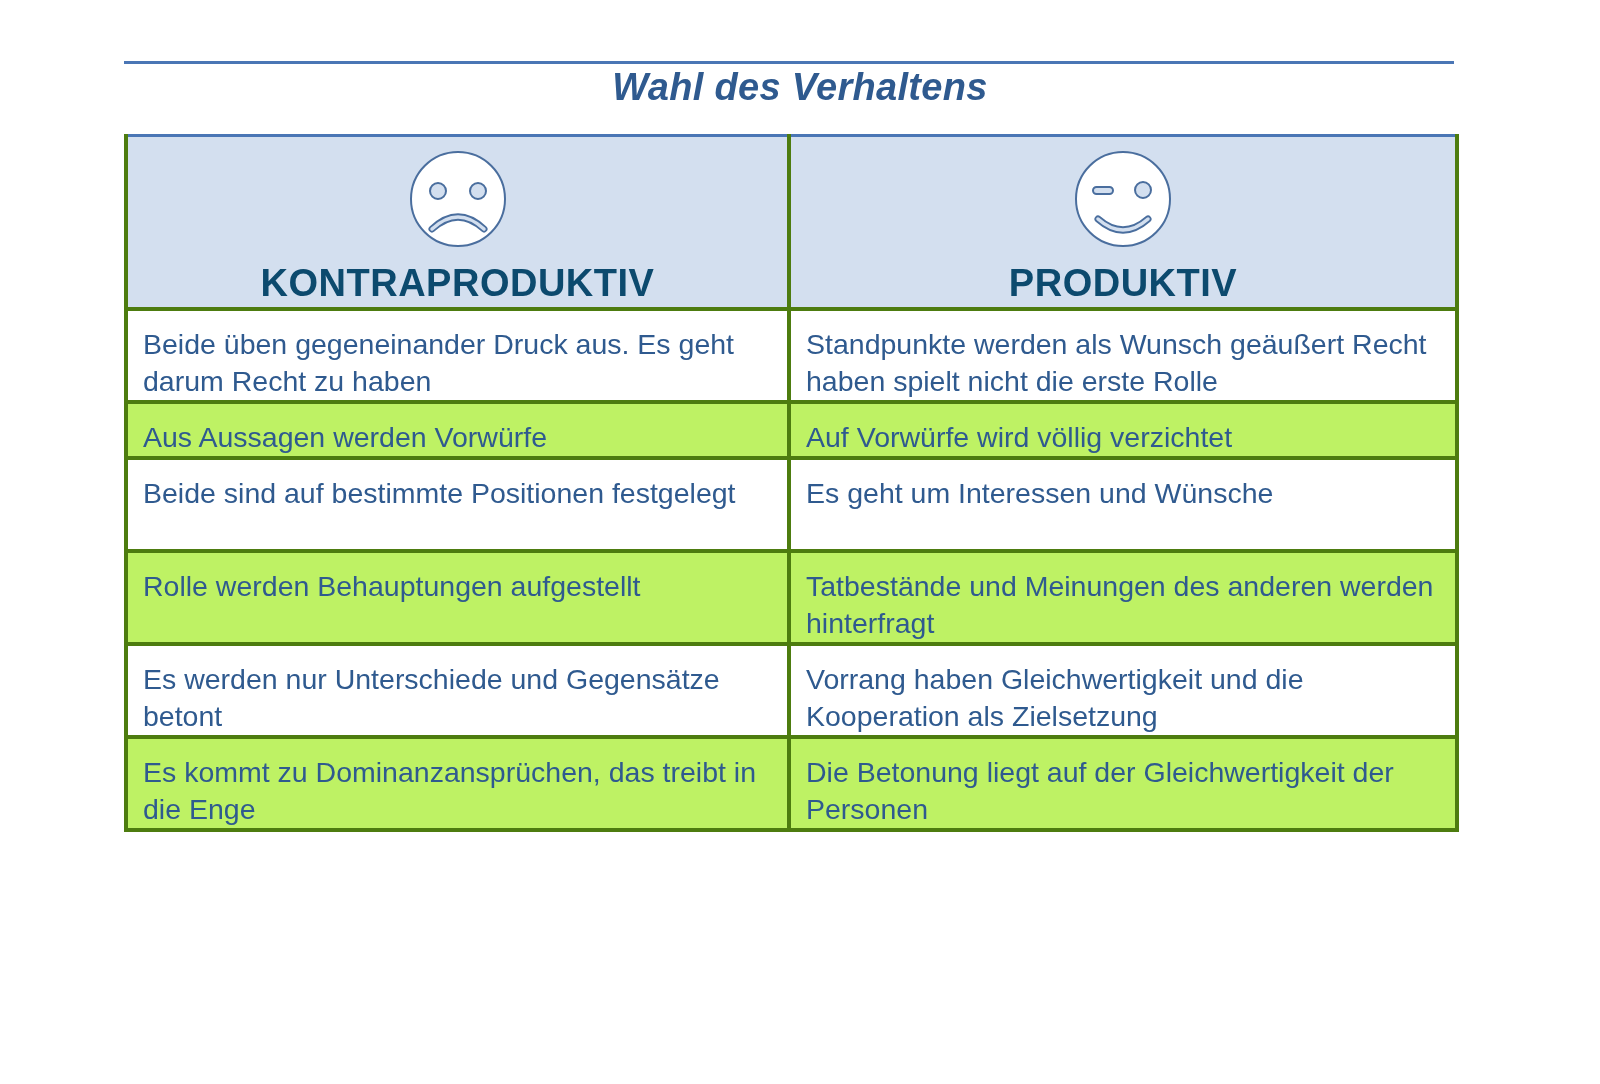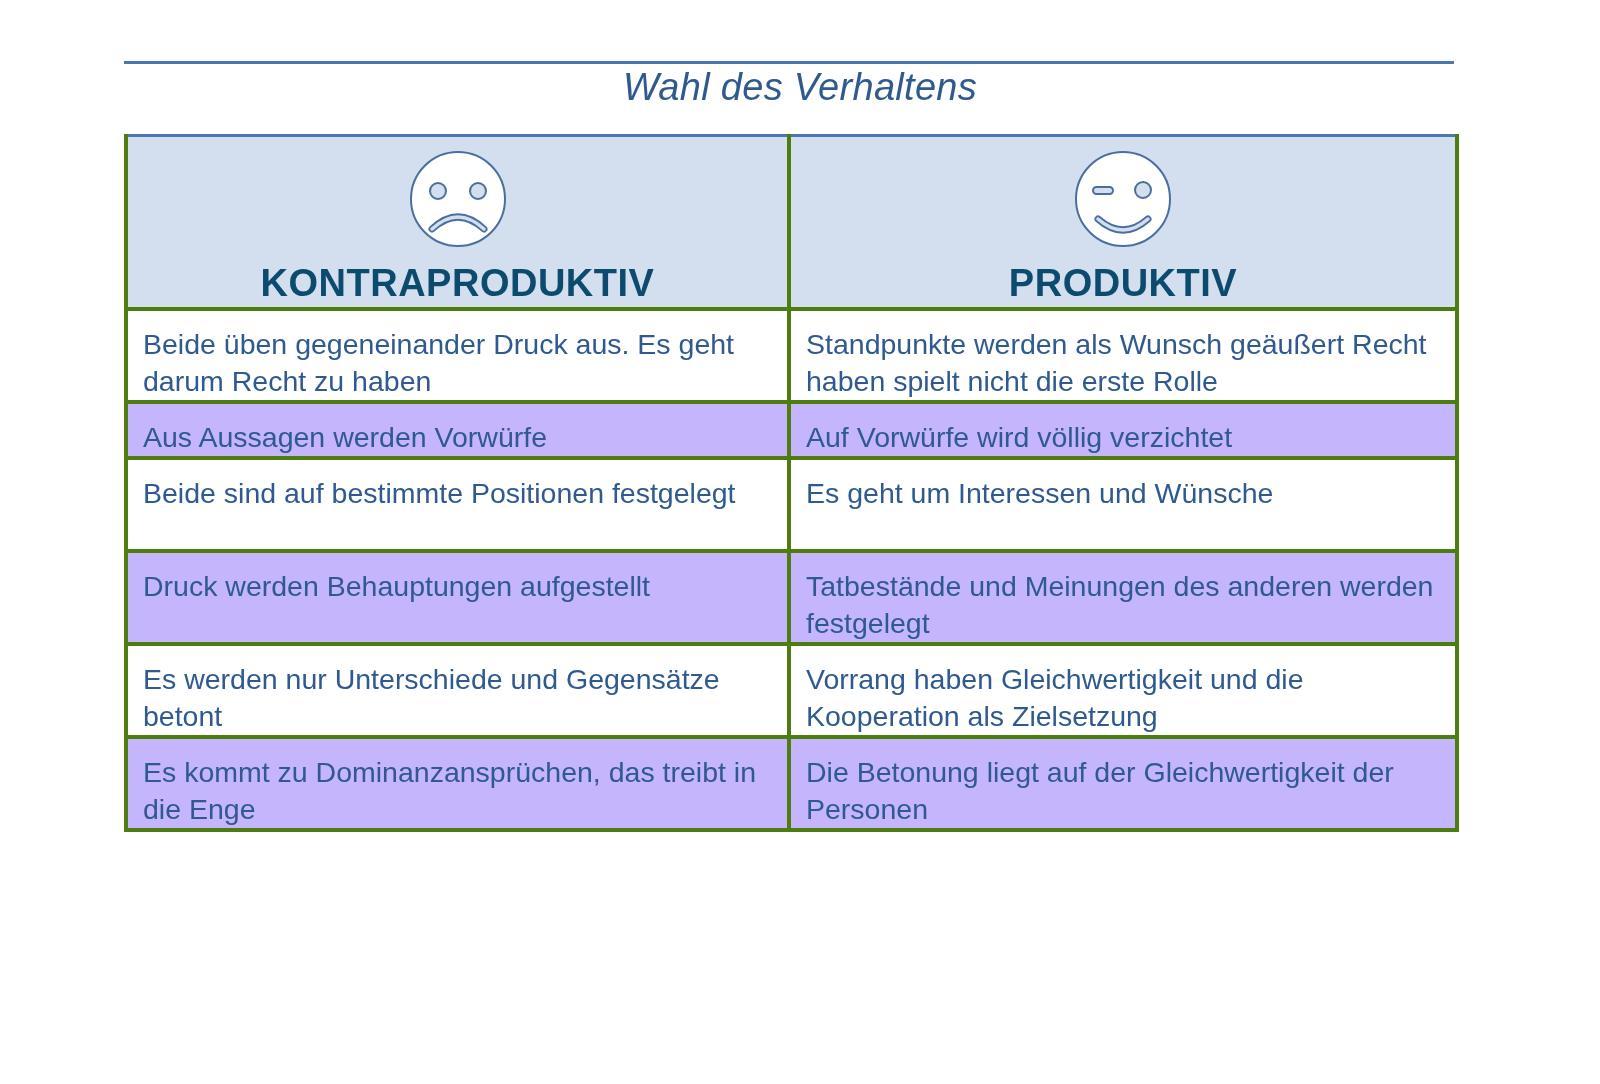--- a/index.html
+++ b/index.html
@@ -1,24 +1,24 @@
 <!DOCTYPE html>
 <html><head>
 <meta charset="utf-8">
 <style>
   html, body { margin:0; padding:0; background:#ffffff; }
   body { width:1600px; height:1084px; position:relative; font-family:"Liberation Sans", sans-serif; color:#2f5597; overflow:hidden; }
   .top-rule { position:absolute; left:124px; top:61px; width:1330px; height:3px; background:#4a76b5; }
-  .title { position:absolute; left:0; top:66px; width:1600px; text-align:center; font-size:38px; font-weight:normal; font-style:italic; color:#2f5a8f; letter-spacing:0.3px; }
+  .title { position:absolute; left:0; top:66px; width:1600px; text-align:center; font-size:38px; font-weight:bold; font-style:italic; color:#2f5a8f; letter-spacing:0.3px; }
   table.cmp { position:absolute; left:124px; top:134px; width:1331px; border-collapse:collapse; table-layout:fixed; }
   table.cmp td, table.cmp th { border:4px solid #4d7c0f; padding:0 14px 0 15px; vertical-align:top; font-size:28.5px; line-height:37px; color:#2f5a8f; font-weight:normal; text-align:left; }
   table.cmp tr.head th { border-top:3px solid #4a76b5; background:#d3dfef; height:166px; text-align:center; vertical-align:bottom; padding:0; }
   .face { display:block; margin:12px auto 12px auto; width:100px; height:100px; }
   .colhead { display:block; font-size:38px; font-weight:bold; color:#0c4a6e; line-height:44px; padding-bottom:2px; letter-spacing:0.5px; }
-  tr.shaded td { background:#c4b5fd; }
+  tr.shaded td { background:#bef264; }
   tr.plain td { background:#ffffff; }
   td .txt { display:block; padding-top:15px; }
 </style>
 </head>
 <body>
 
 <div class="top-rule"></div>
 <div class="title">Wahl des Verhaltens</div>
 
 <table class="cmp">
@@ -69,24 +69,24 @@
   <tr class="plain" style="height:93px">
     <td>
           <span class="txt">Beide sind auf bestimmte Positionen festgelegt</span>
         </td>
     <td>
           <span class="txt">Es geht um Interessen und Wünsche</span>
         </td>
   </tr>
   <tr class="shaded" style="height:91px">
     <td>
-          <span class="txt">Druck werden Behauptungen aufgestellt</span>
+          <span class="txt">Rolle werden Behauptungen aufgestellt</span>
         </td>
     <td>
-          <span class="txt">Tatbestände und Meinungen des anderen werden festgelegt</span>
+          <span class="txt">Tatbestände und Meinungen des anderen werden hinterfragt</span>
         </td>
   </tr>
   <tr class="plain" style="height:92px">
     <td>
           <span class="txt">Es werden nur Unterschiede und Gegensätze betont</span>
         </td>
     <td>
           <span class="txt">Vorrang haben Gleichwertigkeit und die Kooperation als Zielsetzung</span>
         </td>
   </tr>

